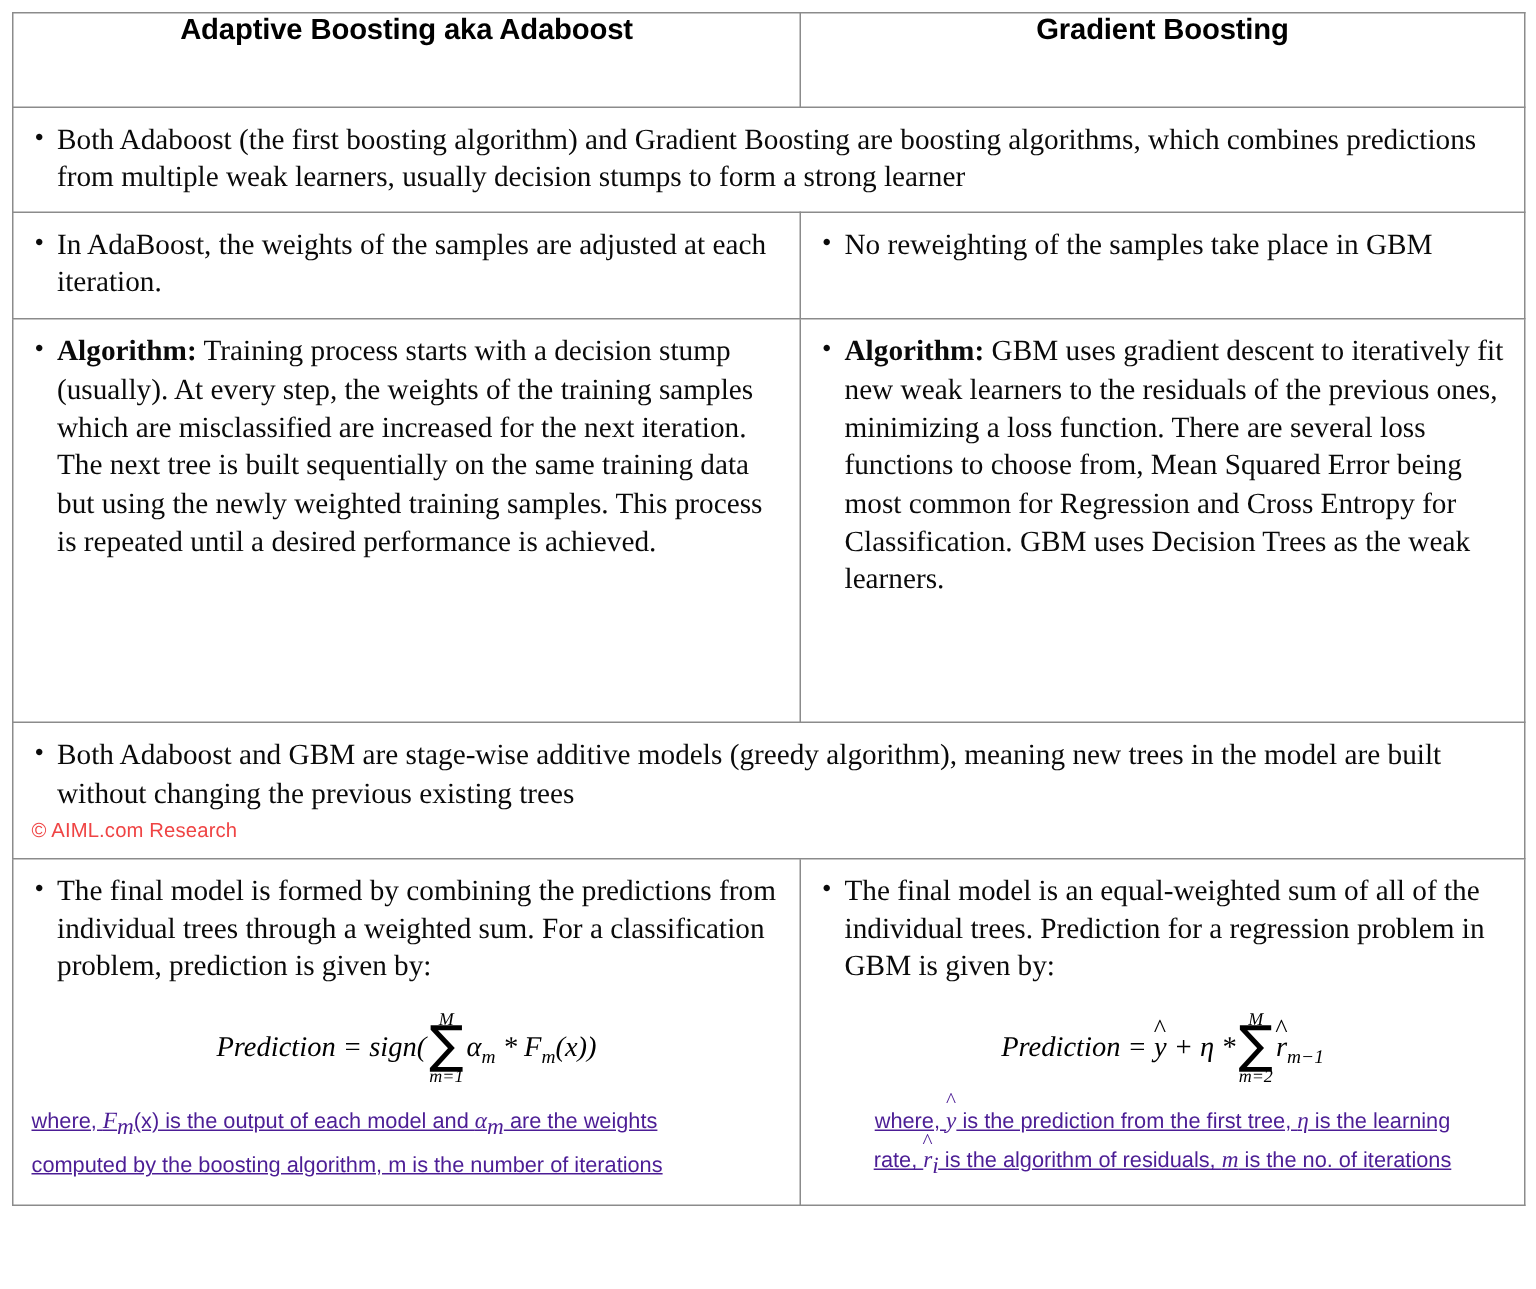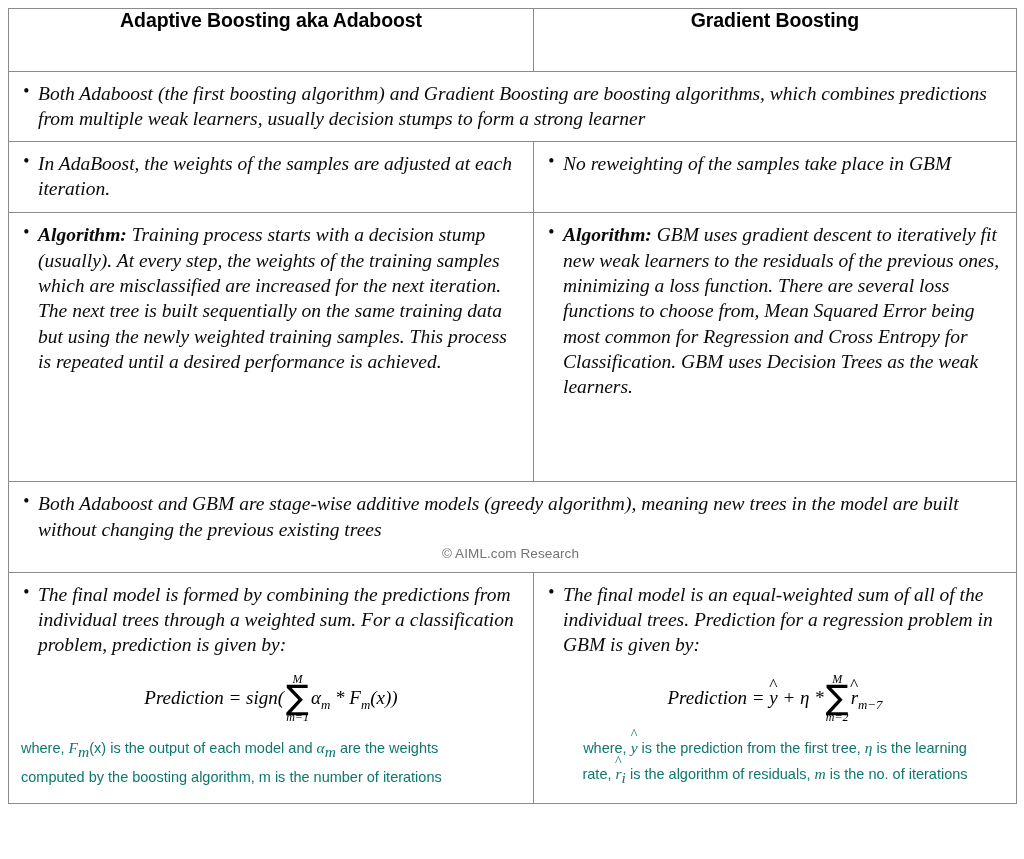--- a/index.html
+++ b/index.html
@@ -67,39 +67,38 @@
 
   ul.b {
     margin: 0;
     padding: 0;
     list-style: none;
   }
   ul.b > li {
     position: relative;
     padding-left: 17px;
     margin: 0;
-    font-style: italic;
   }
   ul.b > li::before {
     content: "\2022";
     position: absolute;
     left: 2px;
     top: -1px;
     font-size: 18px;
     line-height: inherit;
   }
 
   .bold { font-weight: bold; }
 
   
   .watermark {
     font-family: "Liberation Sans", "DejaVu Sans", sans-serif;
     font-size: 13.5px;
-    color: #737373;
-    text-align: center;
+    color: #ef4444;
+    text-align: left;
     margin-top: 3px;
     padding-right: 4px;
     letter-spacing: 0.1px;
   }
 
   
   .formula {
     font-family: "Liberation Serif", "DejaVu Serif", serif;
     font-style: italic;
     font-size: 19px;
@@ -148,22 +147,23 @@
     top: -0.52em;
     font-size: 0.92em;
     font-style: normal;
     line-height: 1;
   }
 
   .note {
     font-family: "Liberation Sans", "DejaVu Sans", sans-serif;
     font-size: 14.5px;
     line-height: 1.72;
-    color: #0f766e;
+    color: #4c1d95;
     margin-top: 2px;
+    text-decoration: underline;
   }
   .note.center { text-align: center; }
   .note .mi { font-family: "Liberation Serif", "DejaVu Serif", serif; font-style: italic; font-size: 15.5px; }
 
   .rowpad-tall { height: 248px; }
 </style>
 </head>
 <body>
 
 <div class="page">
@@ -258,21 +258,21 @@
           <div class="formula">
             <span class="up">Prediction</span>
             <span>=</span>
             <span class="hatwrap"><span class="hat">^</span><span>y</span></span>
             <span>+</span>
             <span>η</span>
             <span>*</span><span class="sum">
                 <span class="lim top">M</span>
                 <span class="sig">∑</span>
                 <span class="lim bot">m=2</span>
-              </span><span class="hatwrap"><span class="hat">^</span><span>r</span></span><sub class="s">m−7</sub>
+              </span><span class="hatwrap"><span class="hat">^</span><span>r</span></span><sub class="s">m−1</sub>
           </div>
 
           <div class="note center">
             <span>where, </span><span class="hatwrap mi"><span class="hat">^</span><span>y</span></span><span> is the prediction from the first tree, </span><span class="mi">η</span><span> is the learning</span>
             <div><span>rate, </span><span class="hatwrap mi"><span class="hat">^</span><span>r</span></span><sub class="s mi">i</sub><span> is the algorithm of residuals, </span><span class="mi">m</span><span> is the no. of iterations</span></div>
           </div>
         </td>
       </tr>
 
 

